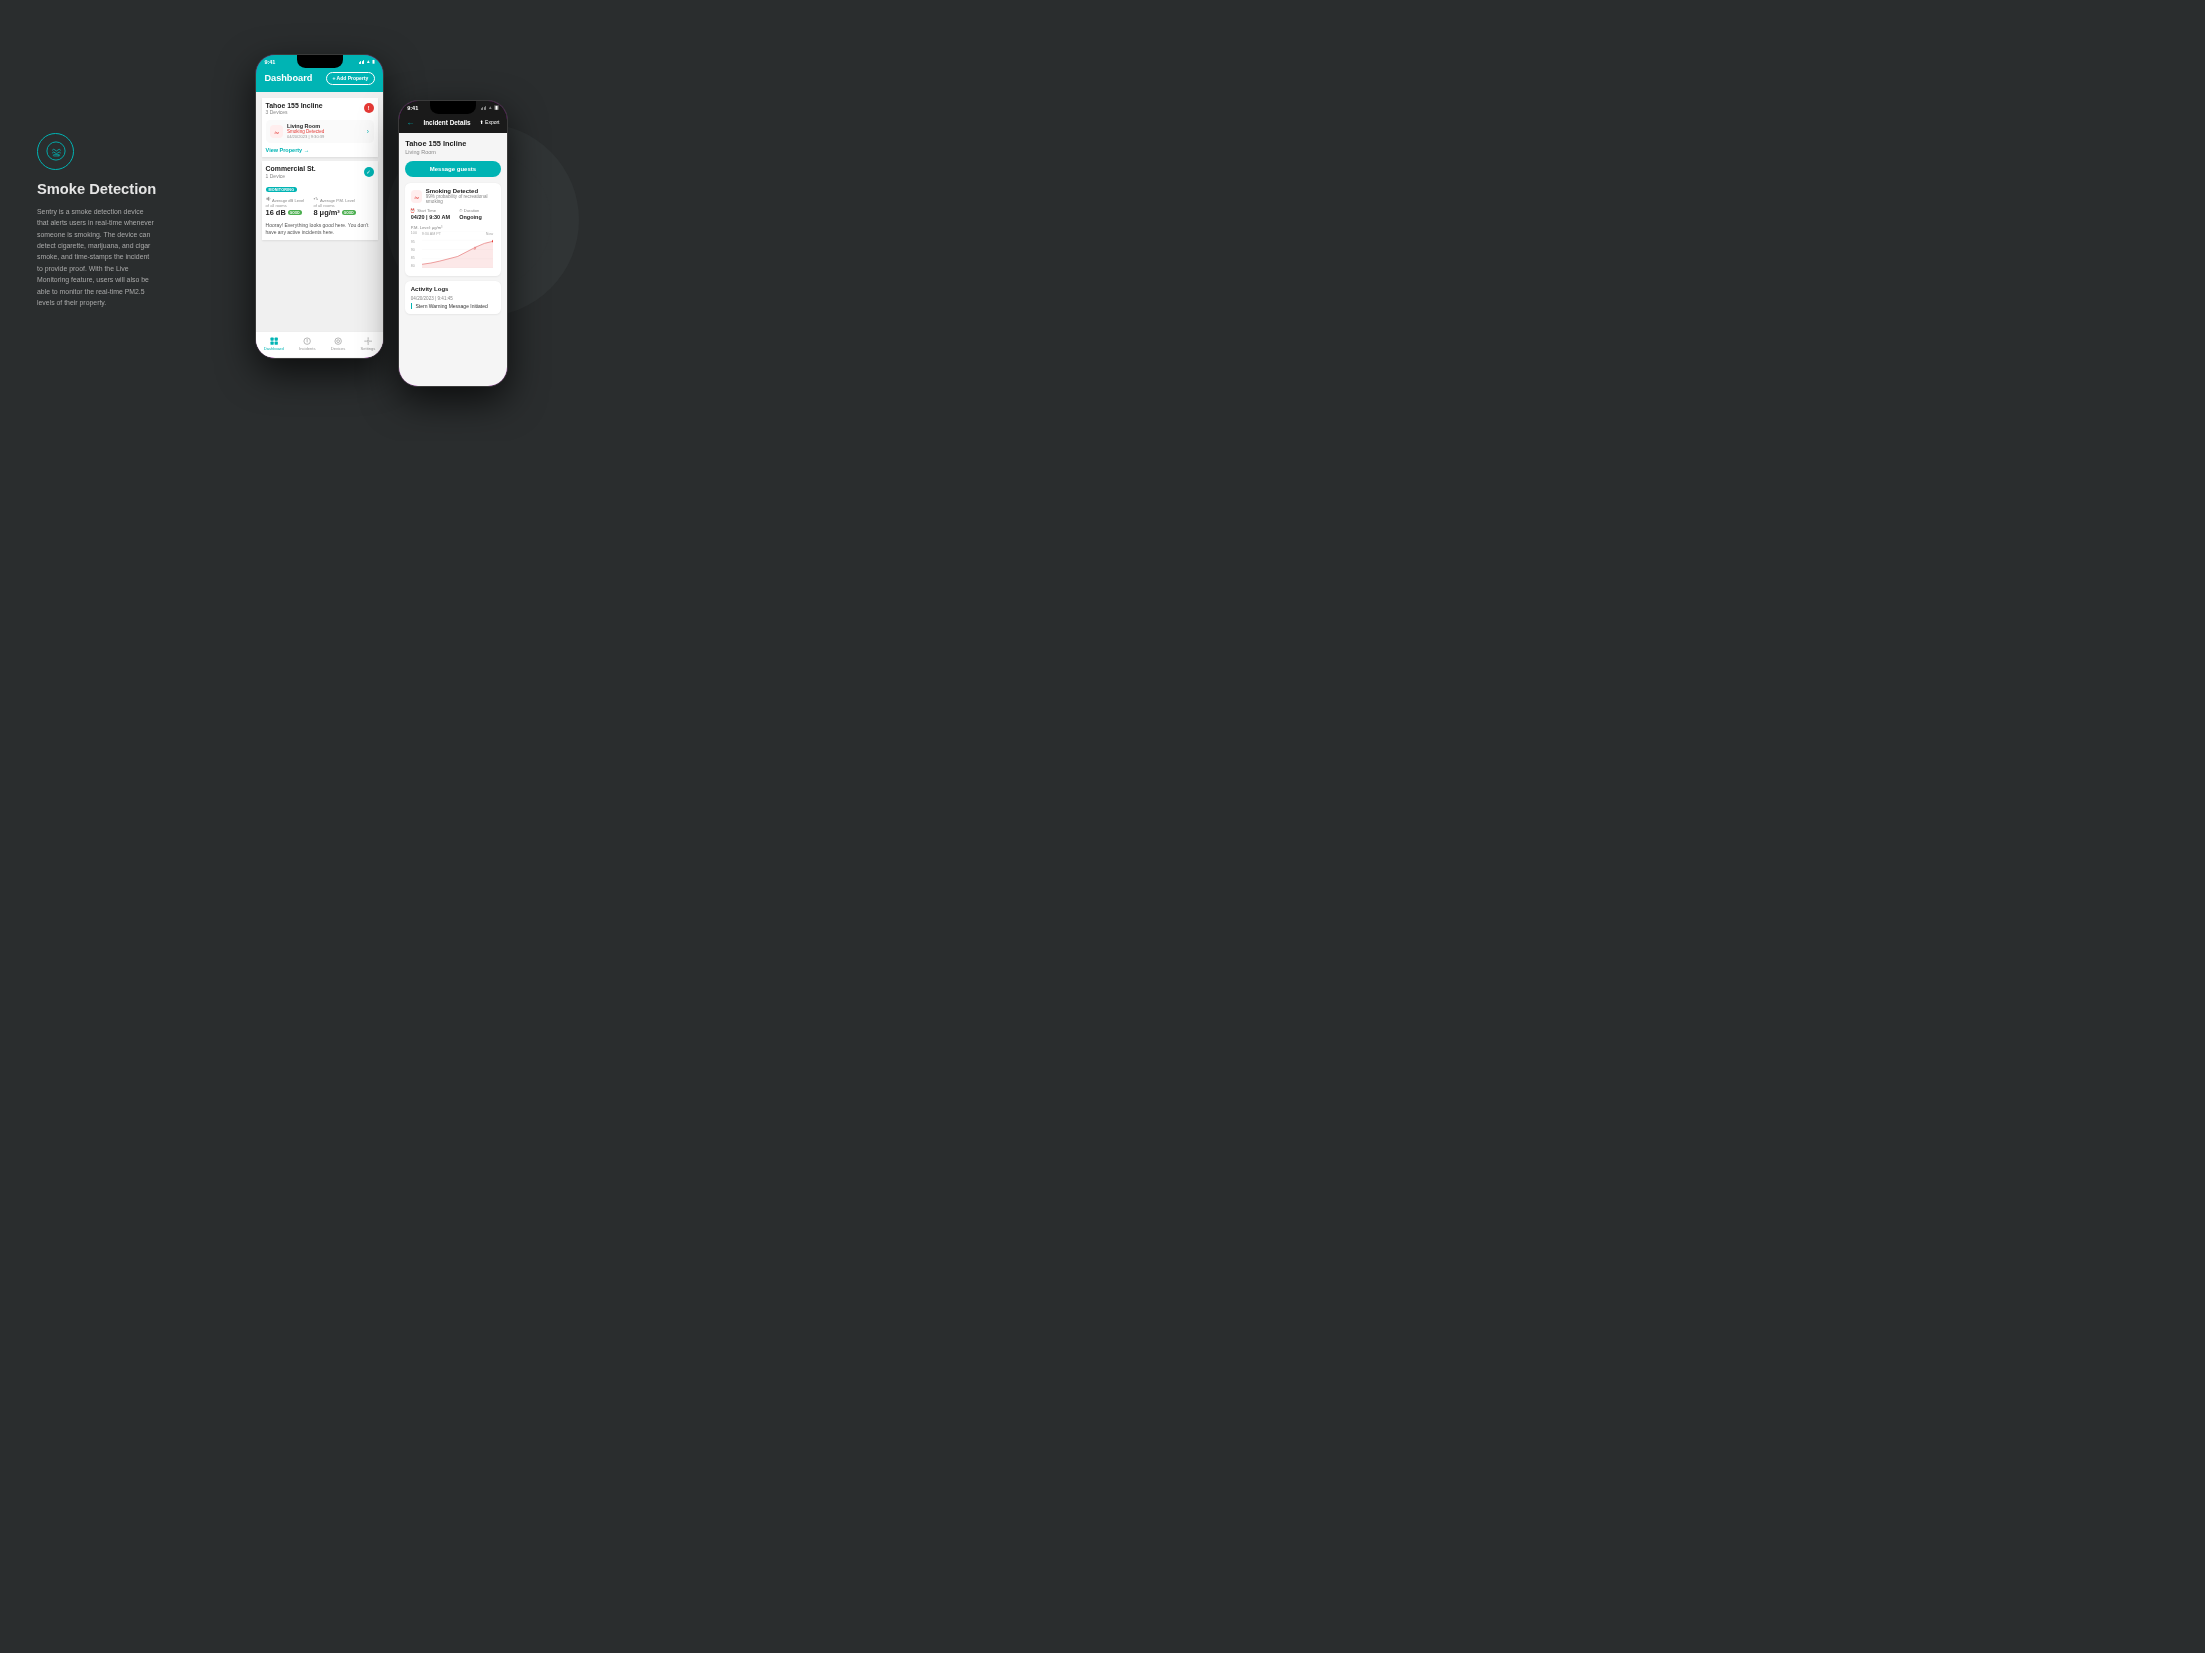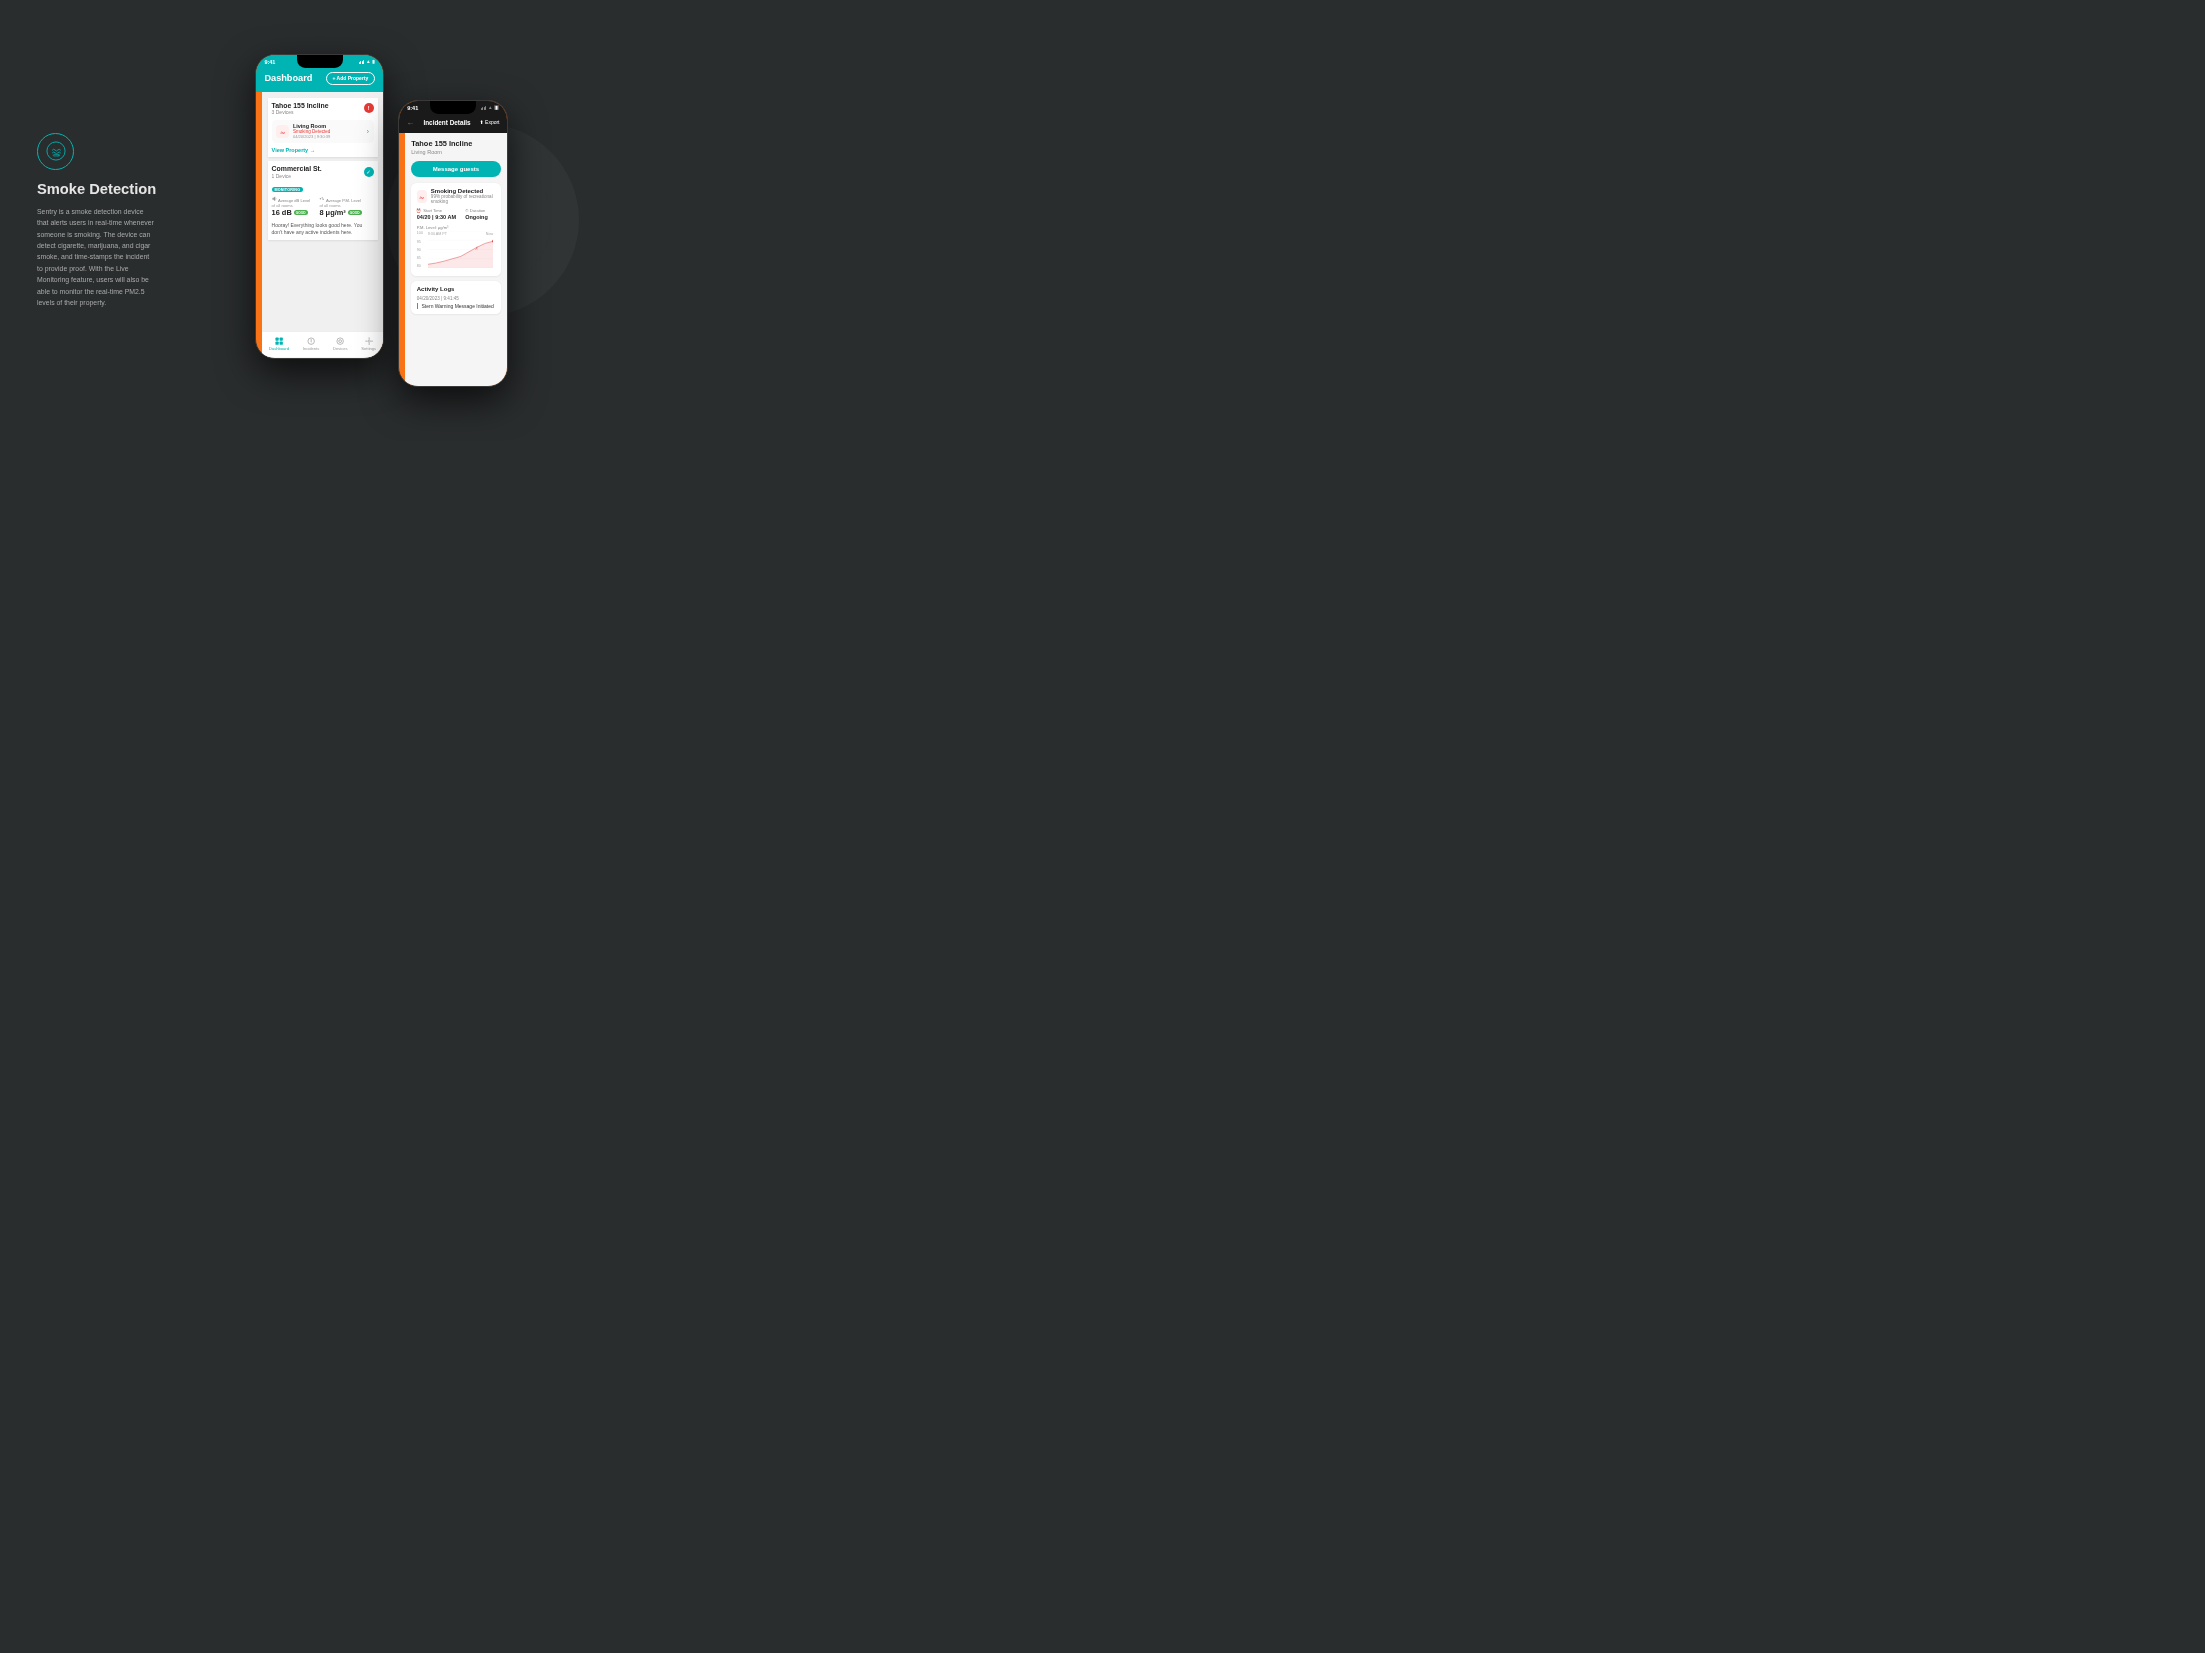--- a/index.html
+++ b/index.html
@@ -87,21 +87,21 @@
     .phones-area {
       display: flex;
       align-items: flex-start;
       gap: 13.8px;
       position: relative;
       z-index: 10;
     }
     
     .phone {
       border-radius: 20px;
-      background: #f97316;
+      background: #a21caf;
       box-shadow: 0 13.8px 37px rgba(0,0,0,0.7);
       overflow: hidden;
       border: 0.9px solid #3a3a3a;
       position: relative;
     }
     .phone-main {
       width: 129px;
       flex-shrink: 0;
     }
     .phone-secondary {
@@ -134,21 +134,20 @@
       height: 13px;
       background: #000;
       border-radius: 0 0 8.3px 8.3px;
       z-index: 20;
     }
     
     .phone-screen {
       background: #f5f5f5;
       height: 266px;
       overflow: hidden;
-      margin-left: 6px;
     }
     .phone-screen-secondary {
       height: 253px;
     }
     
     .dashboard-header {
       background: #00b4b4;
       padding: 5.5px 8.3px 7.4px;
       display: flex;
       align-items: center;

